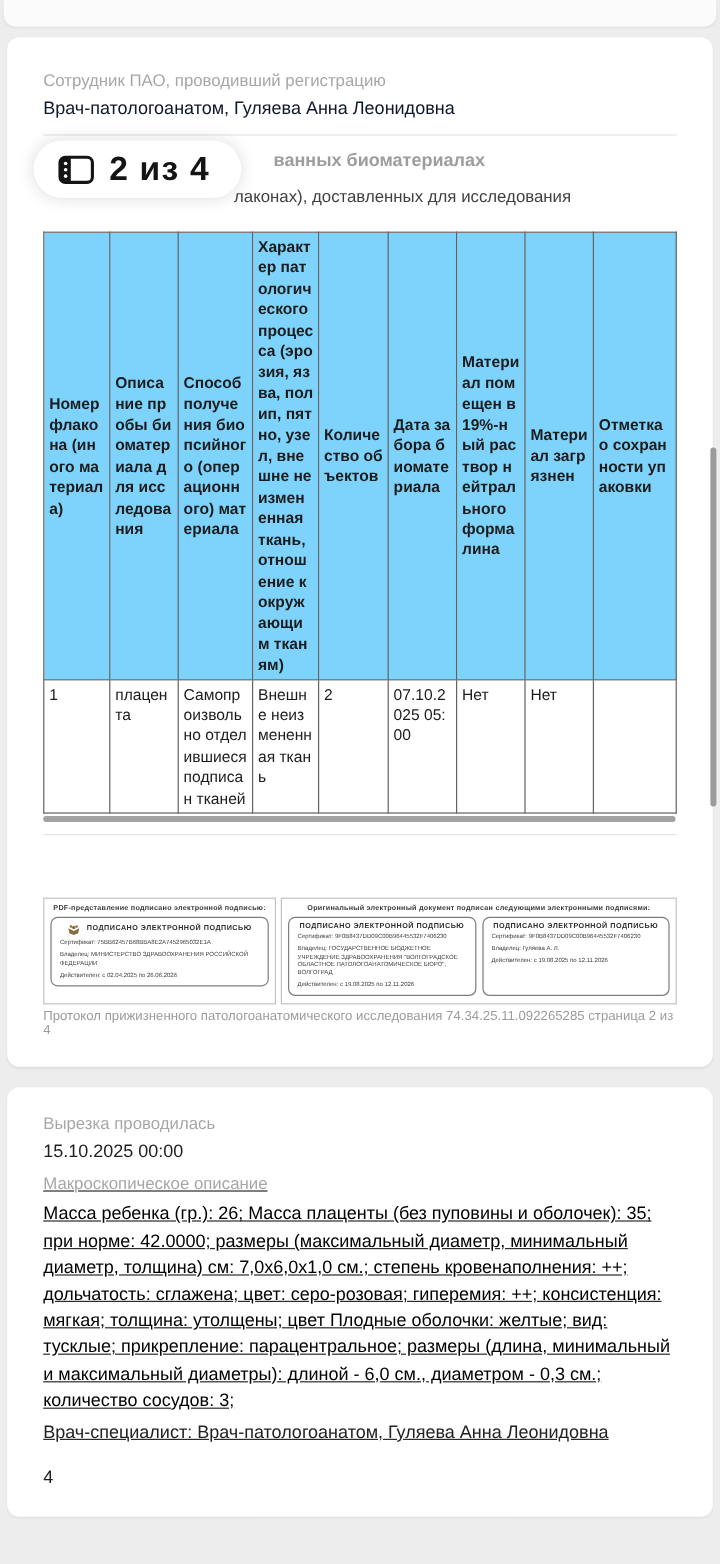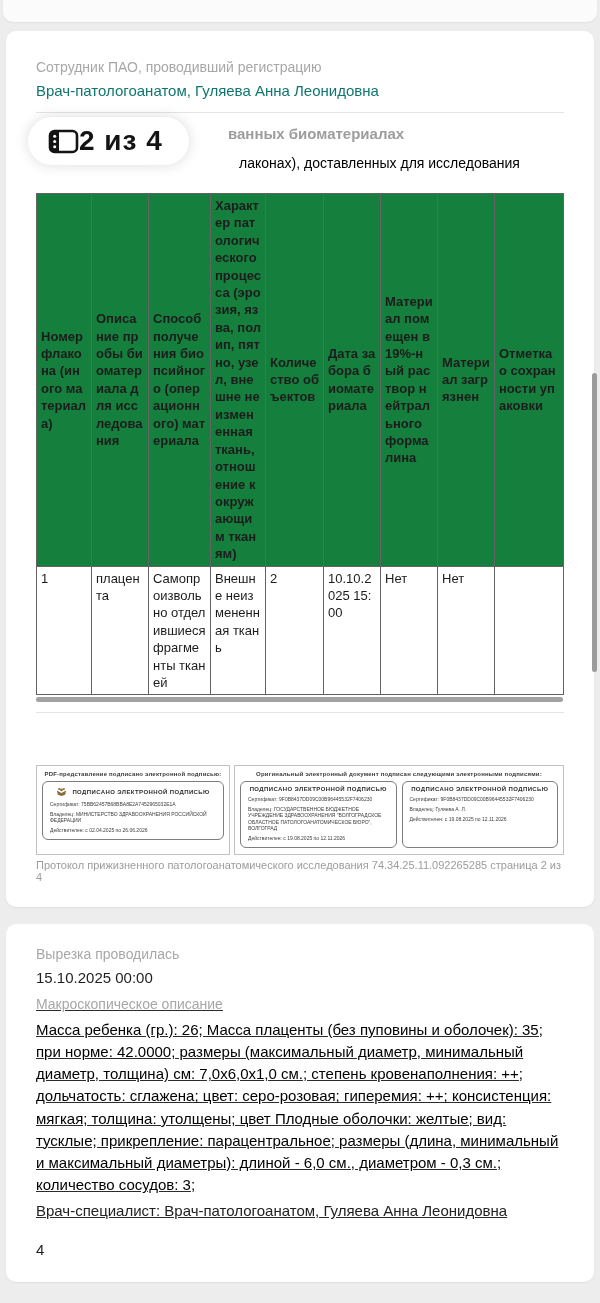--- a/index.html
+++ b/index.html
@@ -18,56 +18,56 @@
   .card-top-strip{
     background:#fbfbfb;margin:0 3px;height:22px;
     border-radius:0 0 10px 10px;box-shadow:0 1px 2px rgba(0,0,0,0.05);
   }
   .gap{height:9px;}
   .gap-big{height:17px;}
   .card-main{padding:28px 30px 24px 30px;}
   .card-bottom{padding:22px 30px 24px 30px;margin-top:0;border-radius:10px;}
 
   .field-label{font-size:14px;color:#a7a7a7;margin-bottom:7px;}
-  .field-value{font-size:15px;color:#0f766e;}
+  .field-value{font-size:15px;color:#0f172a;}
   .divider{border:none;border-top:1px solid #e4e4e4;margin:13px 0 0 0;}
 
   
   .heading-zone{position:relative;height:58px;margin-top:8px;}
   .heading-frag{
     position:absolute;left:192px;top:4px;
     font-size:15px;font-weight:700;color:#9d9d9d;
   }
   .subheading-frag{
     position:absolute;left:159px;top:34px;
-    font-size:14px;color:#000000;margin-left:44px;
+    font-size:14px;color:#404040;
   }
   .page-badge{
     position:absolute;left:-8px;top:-4px;
-    display:flex;align-items:center;
+    display:flex;align-items:center;gap:12px;
     background:#fff;border-radius:28px;
     padding:8px 26px 8px 20px;
     box-shadow:0 0 14px rgba(0,0,0,0.14);
     cursor:pointer;
   }
   .page-badge-text{font-size:28px;font-weight:600;color:#141414;letter-spacing:1px;}
 
   
   table.bio{
     border-collapse:collapse;table-layout:fixed;
     width:527px;margin-top:14px;
     font-size:13px;line-height:1.34;color:#1c1c1c;
   }
   table.bio th,table.bio td{
     border:1px solid #636363;
     padding:3px 4px;
     word-break:break-all;
     text-align:left;font-weight:700;
   }
-  table.bio th{background:#15803d;vertical-align:middle;}
+  table.bio th{background:#7dd3fc;vertical-align:middle;}
   table.bio td{background:#fff;vertical-align:top;font-weight:400;}
   .hscrollbar{
     height:5px;background:#a2a2a2;border-radius:3px;
     width:527px;margin-top:2px;
   }
   .divider-after-table{border:none;border-top:1px solid #e4e4e4;margin:10px 0 0 0;}
 
   
   .sig-row{display:flex;gap:4px;margin-top:52px;}
   .sig-outer{border:1px solid #c2c2c2;background:#fff;padding:5px 5px 6px 5px;}
@@ -149,24 +149,24 @@
       <th>Характер патологического процесса (эрозия, язва, полип, пятно, узел, внешне не измененная ткань, отношение к окружающим тканям)</th>
       <th>Количество объектов</th>
       <th>Дата забора биоматериала</th>
       <th>Материал помещен в 19%-ный раствор нейтрального формалина</th>
       <th>Материал загрязнен</th>
       <th>Отметка о сохранности упаковки</th>
     </tr>
     <tr>
       <td>1</td>
       <td>плацента</td>
-      <td>Самопроизвольно отделившиеся фрагменты тканей</td>
+      <td>Самопроизвольно отделившиеся подписан тканей</td>
       <td>Внешне неизмененная ткань</td>
       <td>2</td>
-      <td>10.10.2025 15:00</td>
+      <td>07.10.2025 05:00</td>
       <td>Нет</td>
       <td>Нет</td>
       <td></td>
     </tr>
   </tbody>
     </table>
   <div class="hscrollbar"></div>
   <hr class="divider-after-table">
 
   <div class="sig-row">

